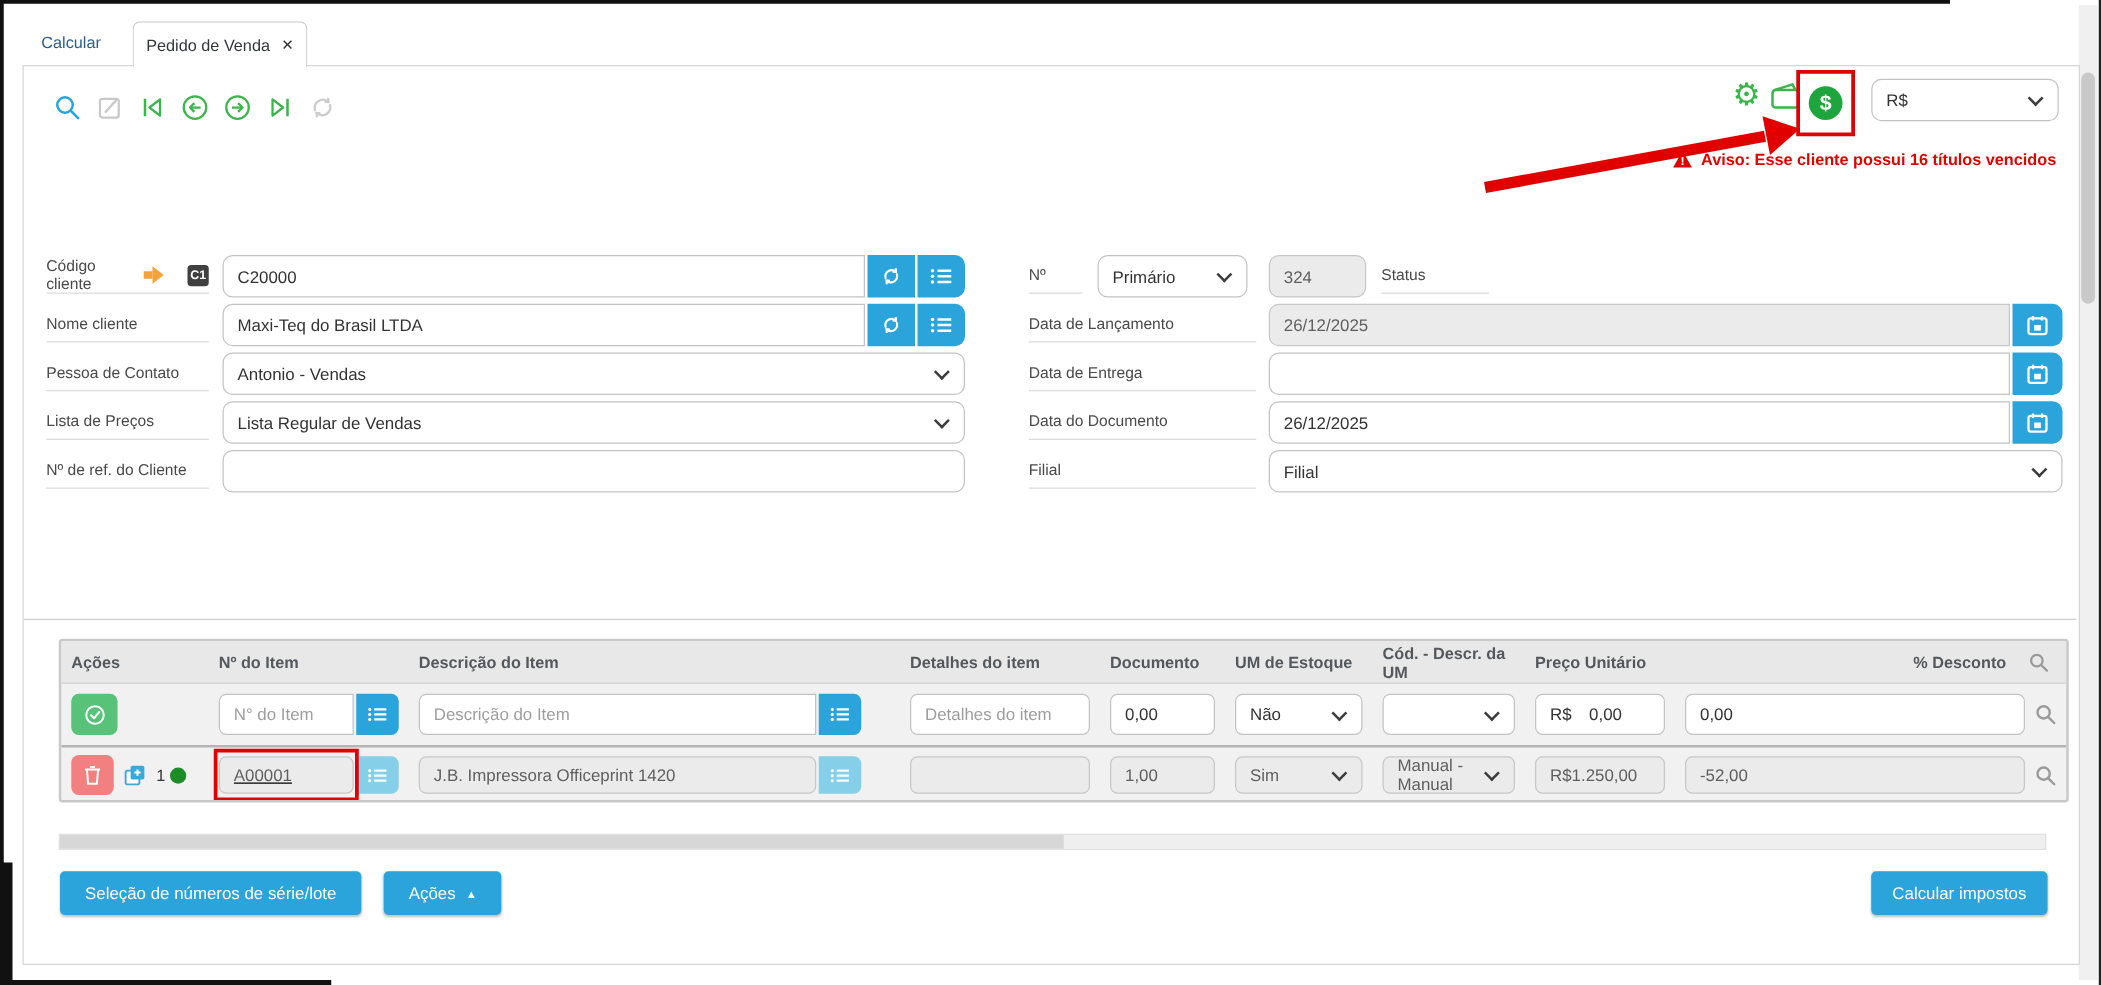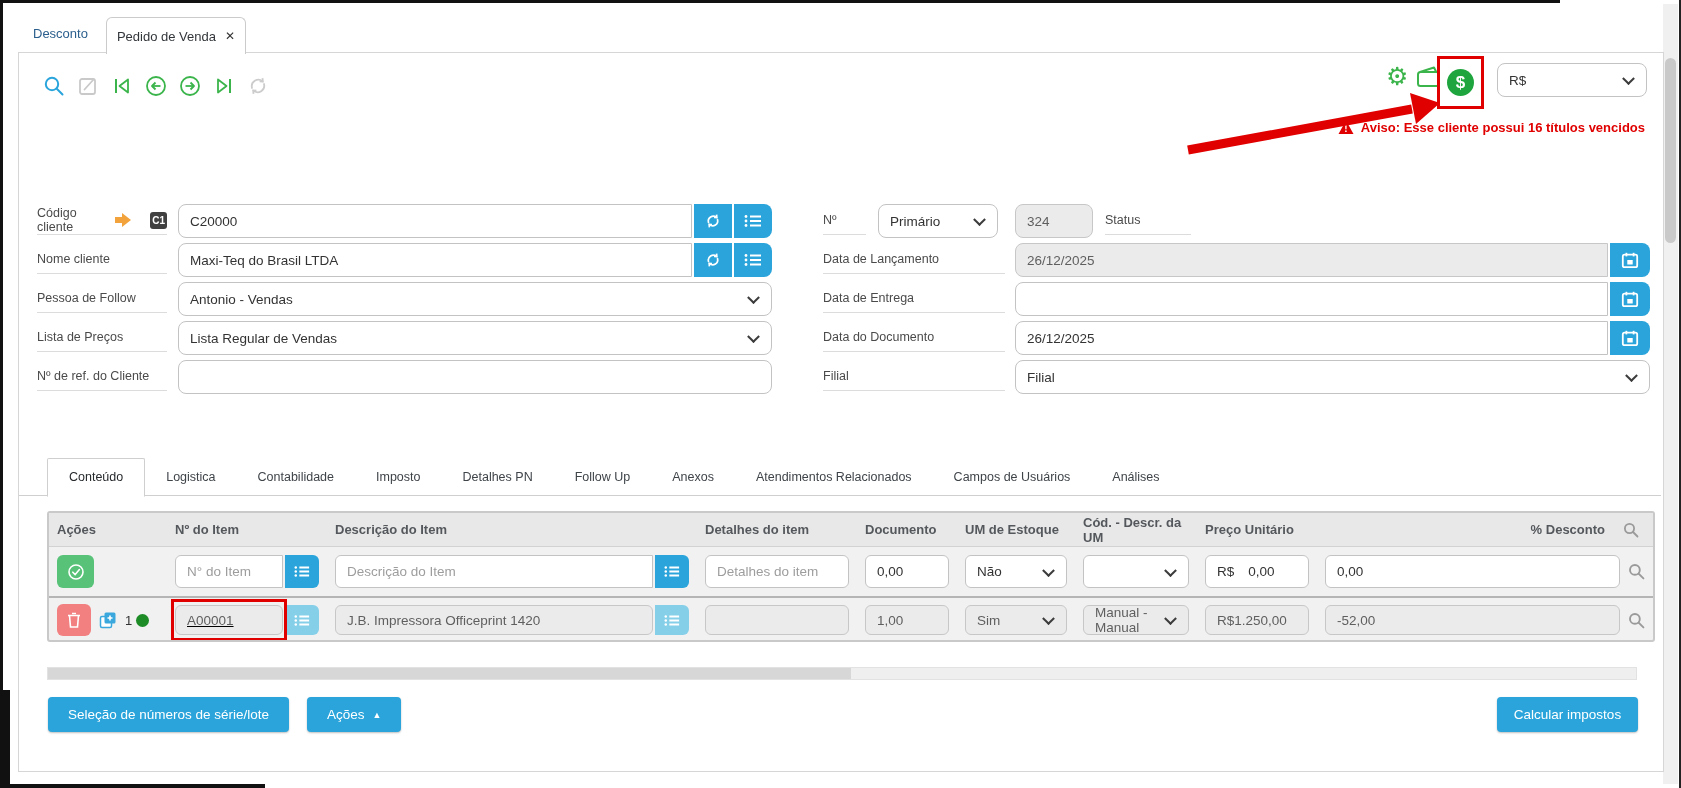--- a/index.html
+++ b/index.html
@@ -70,21 +70,21 @@
     margin-bottom:-1px;color:#26292c;}
   .stabs-line{position:absolute;left:19px;top:495px;width:1642px;border-top:1px solid #cfcfcf;}
 
   
   .itable{position:absolute;left:47px;top:511px;width:1608px;height:131px;border:2px solid #c9c9c9;
     border-radius:3px;background:#f1f1f1;box-sizing:border-box;overflow:hidden;}
   .thead{height:33px;background:#e8e8e8;border-bottom:1px solid #d2d2d2;display:flex;align-items:center;
     font-size:13px;font-weight:bold;color:#54585c;}
   .trow{display:flex;align-items:center;}
   .tc{box-sizing:border-box;padding:0 8px;display:flex;align-items:center;flex:0 0 auto;}
-  .cw1{width:118px;}.cw2{width:160px;}.cw3{width:370px;}.cw4{width:160px;}.cw5{width:100px;}
+  .cw1{width:118px;}.cw2{width:160px;}.cw3{width:370px;}.cw4{width:160px;margin-left:23px;}.cw5{width:100px;}
   .cw6{width:118px;}.cw7{width:122px;}.cw8{width:120px;}.cw9{flex:1 1 auto;}
   .entry{height:49px;}
   .entry .inp{height:33px;border-radius:6px;}
   .entry .inp.grp{border-radius:6px 0 0 6px;}
   .entry .sel{height:33px;border-radius:6px;width:100%;}
   .entry .addon{width:34px;height:33px;border-radius:0;}
   .entry .addon.last{border-radius:0 6px 6px 0;}
   .datarow{height:44px;border-top:2px solid #b5b5b5;}
   .datarow .inp{height:30px;border-radius:6px;}
   .datarow .sel{height:30px;border-radius:6px;width:100%;}
@@ -121,21 +121,21 @@
   <div class="frame-left"></div>
   <div class="frame-left-bottom"></div>
   <div class="frame-bottom"></div>
   <div class="frame-right"></div>
   <div class="vscroll-track">
     <div class="vscroll-thumb"></div>
   </div>
 
   <div class="panel"></div>
 
-  <div class="wtab-inactive">Desconto</div>
+  <div class="wtab-inactive">Calcular</div>
   <div class="wtab-active">
     <span>Pedido de Venda</span>
     <span class="wtab-close">✕</span>
   </div>
 
   <div class="toolbar">
     <span class="tbi">
       <svg width="22" height="22" viewBox="0 0 22 22">
           <circle cx="9" cy="9" r="6.2" fill="none" stroke="#2aa5dc" stroke-width="2"></circle>
           <line x1="13.8" y1="13.8" x2="19.5" y2="19.5" stroke="#2aa5dc" stroke-width="2" stroke-linecap="round"></line>
@@ -260,21 +260,21 @@
           <circle cx="2" cy="7" r="1.4" fill="#fff"></circle>
           <circle cx="2" cy="11.5" r="1.4" fill="#fff"></circle>
           <line x1="6" y1="2.5" x2="17" y2="2.5" stroke="#fff" stroke-width="2"></line>
           <line x1="6" y1="7" x2="17" y2="7" stroke="#fff" stroke-width="2"></line>
           <line x1="6" y1="11.5" x2="17" y2="11.5" stroke="#fff" stroke-width="2"></line>
         </svg>
     </span>
   </div>
 
   <div class="lbl" style="left:37px;top:284px;width:130px;">
-    <span>Pessoa de Follow</span>
+    <span>Pessoa de Contato</span>
   </div>
   <div class="sel" style="position:absolute;left:178px;top:282px;width:594px;">
     <span>Antonio - Vendas</span>
     <span class="chev"></span>
   </div>
 
   <div class="lbl" style="left:37px;top:323px;width:130px;">
     <span>Lista de Preços</span>
   </div>
   <div class="sel" style="position:absolute;left:178px;top:321px;width:594px;">
@@ -346,32 +346,20 @@
 
   <div class="lbl" style="left:823px;top:362px;width:182px;">
     <span>Filial</span>
   </div>
   <div class="sel" style="position:absolute;left:1015px;top:360px;width:635px;">
     <span>Filial</span>
     <span class="chev"></span>
   </div>
 
   <div class="stabs-line"></div>
-  <div class="stabs">
-    <div class="stab active">Conteúdo</div>
-    <div class="stab">Logistica</div>
-    <div class="stab">Contabilidade</div>
-    <div class="stab">Imposto</div>
-    <div class="stab">Detalhes PN</div>
-    <div class="stab">Follow Up</div>
-    <div class="stab">Anexos</div>
-    <div class="stab">Atendimentos Relacionados</div>
-    <div class="stab">Campos de Usuários</div>
-    <div class="stab">Análises</div>
-  </div>
 
   <div class="itable">
     <div class="thead">
       <div class="tc cw1">Ações</div>
       <div class="tc cw2">Nº do Item</div>
       <div class="tc cw3">Descrição do Item</div>
       <div class="tc cw4">Detalhes do item</div>
       <div class="tc cw5">Documento</div>
       <div class="tc cw6">UM de Estoque</div>
       <div class="tc cw7">Cód. - Descr. da UM</div>

